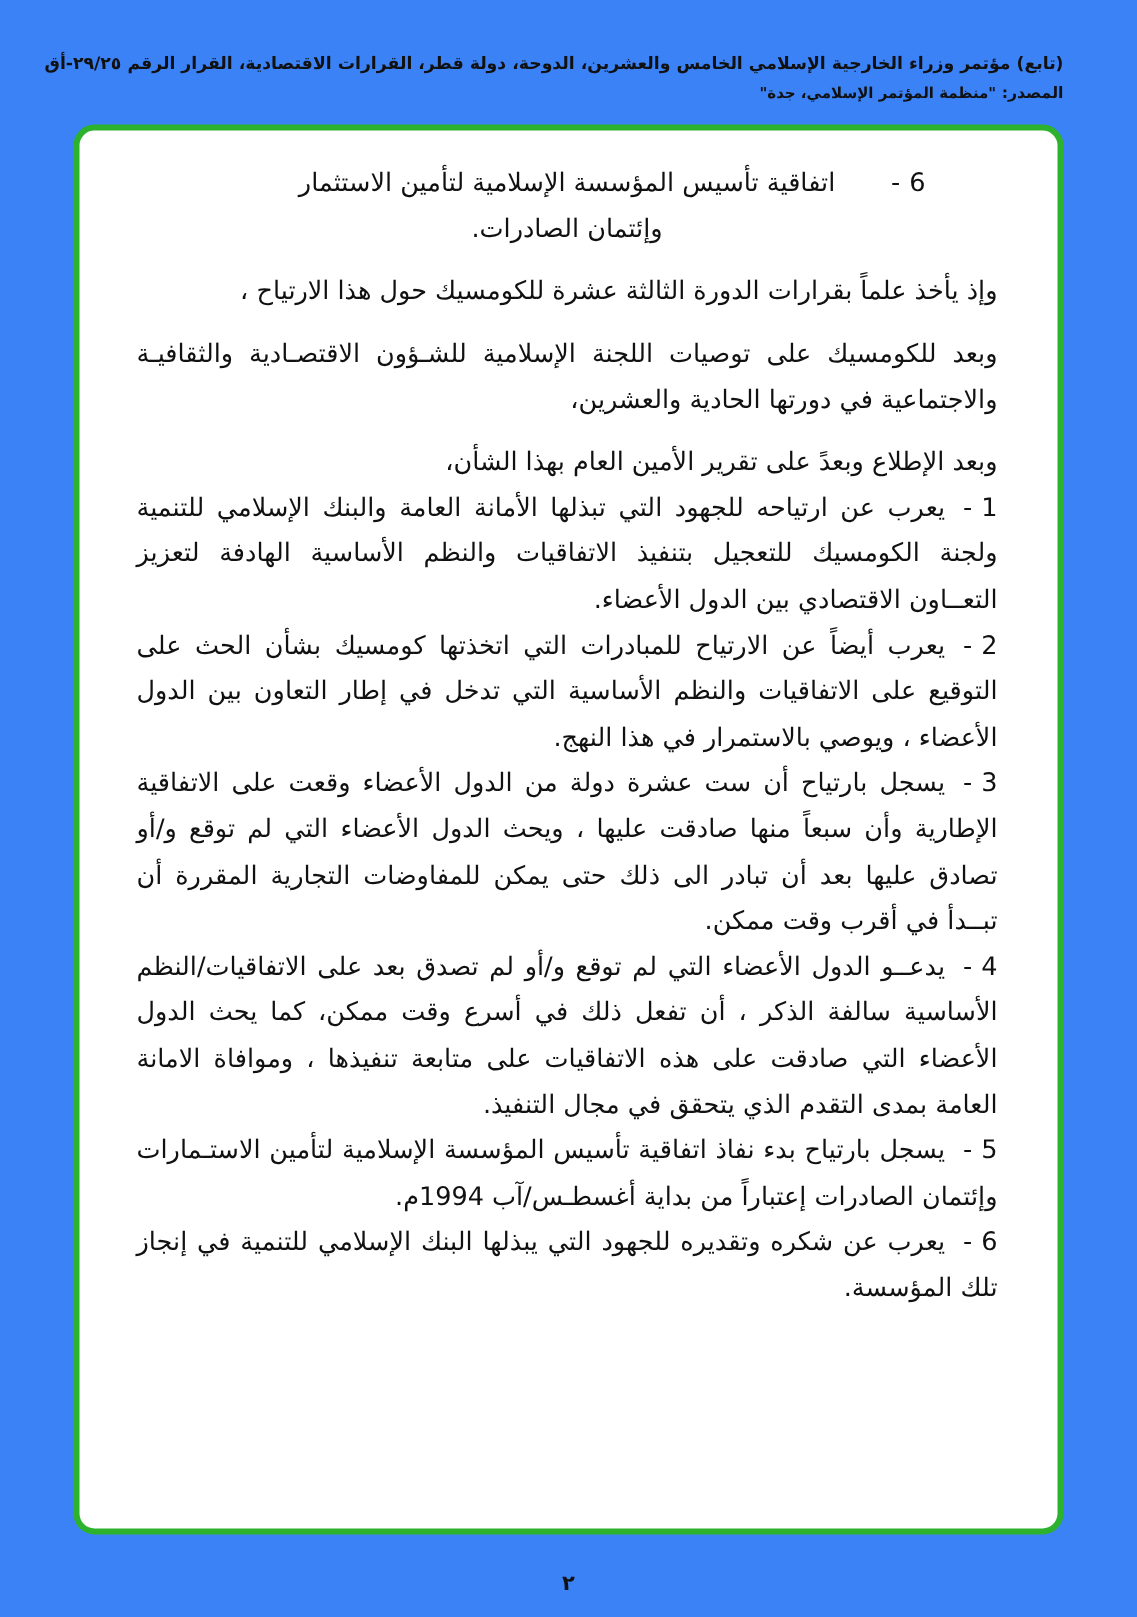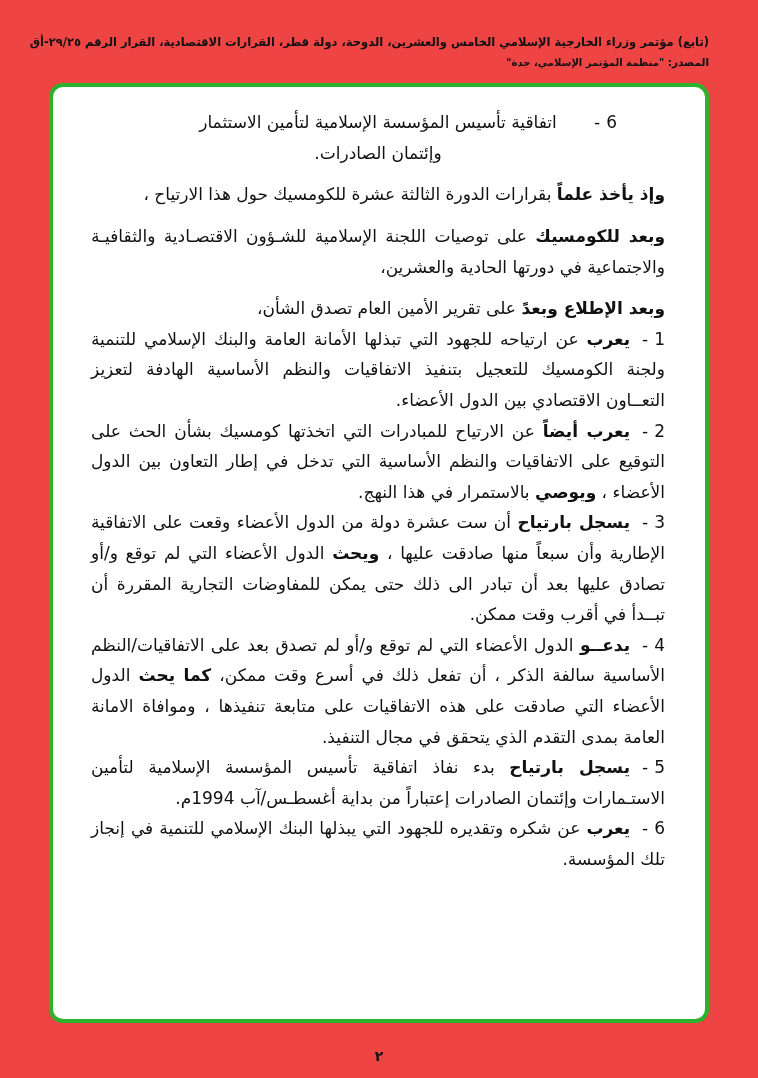--- a/index.html
+++ b/index.html
@@ -8,21 +8,21 @@
   body {
     width:758px; height:1078px; overflow:hidden;
     font-family:"DejaVu Sans", sans-serif;
     color:#111;
     direction:rtl;
   }
   .page {
     position:relative;
     width:758px; height:1078px;
     padding:34px 49px 0 49px;
-    background:#ef4444;
+    background:#3b82f6;
   }
   
   .doc-header { text-align:right; }
   .header-line1 {
     font-size:11.5px; font-weight:bold; line-height:1.5;
     white-space:nowrap; letter-spacing:0;
   }
   .header-line2 {
     margin-top:5px; margin-left:0; padding-left:6px;
     font-size:10.5px; font-weight:bold;
@@ -32,21 +32,21 @@
   .content-box {
     margin-top:15px;
     width:660px; height:940px;
     border:4px solid var(--green);
     border-radius:14px;
     padding:20px 40px 16px 38px;
     overflow:hidden;
     background:#fff;
   }
   .content-box, .content-box * { font-size:17px; line-height:1.8; }
-  b { font-weight:700; }
+  b { font-weight:400; }
   
   .intro-item {
     display:flex;
     padding-right:48px;
     margin-bottom:10px;
   }
   .intro-item .marker { flex:0 0 auto; white-space:nowrap; }
   .intro-item .intro-text { max-width:408px; text-align:center; }
   
   .num { unicode-bidi:isolate; }
@@ -78,21 +78,21 @@
   <div class="content-box">
 
     <div class="intro-item">
       <span class="marker"><span class="num">6</span><span class="dash">-</span></span>
       <div class="intro-text"><span>اتفاقية تأسيس المؤسسة الإسلامية لتأمين الاستثمار وإئتمان الصادرات.</span></div>
     </div>
 
     <div class="preamble">
       <p class="preamble-para"><b>وإذ يأخذ علماً</b><span> بقرارات الدورة الثالثة عشرة للكومسيك حول هذا الارتياح ،</span></p>
       <p class="preamble-para"><b>وبعد للكومسيك</b><span> على توصيات اللجنة الإسلامية للشـؤون الاقتصـادية والثقافيـة والاجتماعية في دورتها الحادية والعشرين،</span></p>
-      <p class="preamble-para"><b>وبعد الإطلاع وبعدً</b><span> على تقرير الأمين العام تصدق الشأن،</span></p>
+      <p class="preamble-para"><b>وبعد الإطلاع وبعدً</b><span> على تقرير الأمين العام بهذا الشأن،</span></p>
     </div>
 
     <div class="operative-list">
 
       <p class="list-item"><span class="marker"><span class="num">1</span><span class="dash">-</span></span><span class="item-text"><b>يعرب</b><span> عن ارتياحه للجهود التي تبذلها الأمانة العامة والبنك الإسلامي للتنمية ولجنة الكومسيك للتعجيل بتنفيذ الاتفاقيات والنظم الأساسية الهادفة لتعزيز التعــاون الاقتصادي بين الدول الأعضاء.</span></span></p>
 
       <p class="list-item"><span class="marker"><span class="num">2</span><span class="dash">-</span></span><span class="item-text"><b>يعرب أيضاً</b><span> عن الارتياح للمبادرات التي اتخذتها كومسيك بشأن الحث على التوقيع على الاتفاقيات والنظم الأساسية التي تدخل في إطار التعاون بين الدول الأعضاء ، </span><b>ويوصي</b><span> بالاستمرار في هذا النهج.</span></span></p>
 
       <p class="list-item"><span class="marker"><span class="num">3</span><span class="dash">-</span></span><span class="item-text"><b>يسجل بارتياح</b><span> أن ست عشرة دولة من الدول الأعضاء وقعت على الاتفاقية الإطارية وأن سبعاً منها صادقت عليها ، </span><b>ويحث</b><span> الدول الأعضاء التي لم توقع و/أو تصادق عليها بعد أن تبادر الى ذلك حتى يمكن للمفاوضات التجارية المقررة أن تبــدأ في أقرب وقت ممكن.</span></span></p>
 

